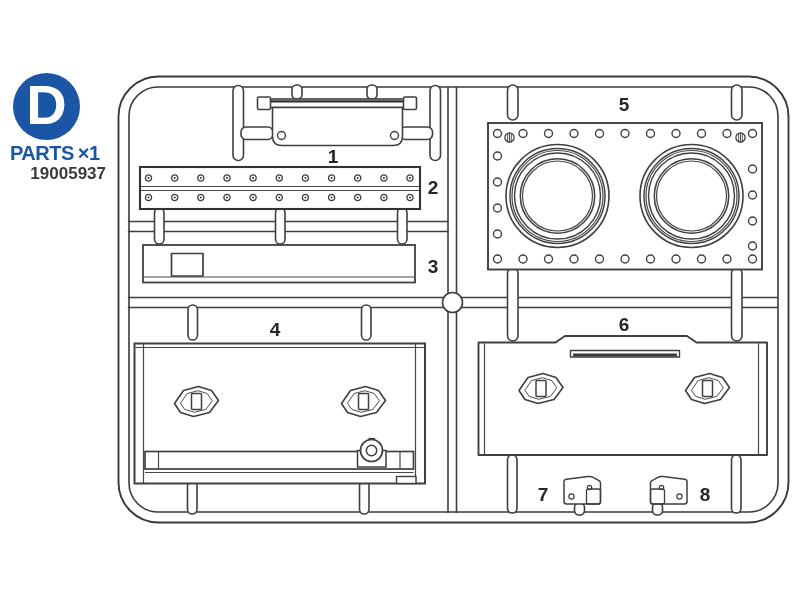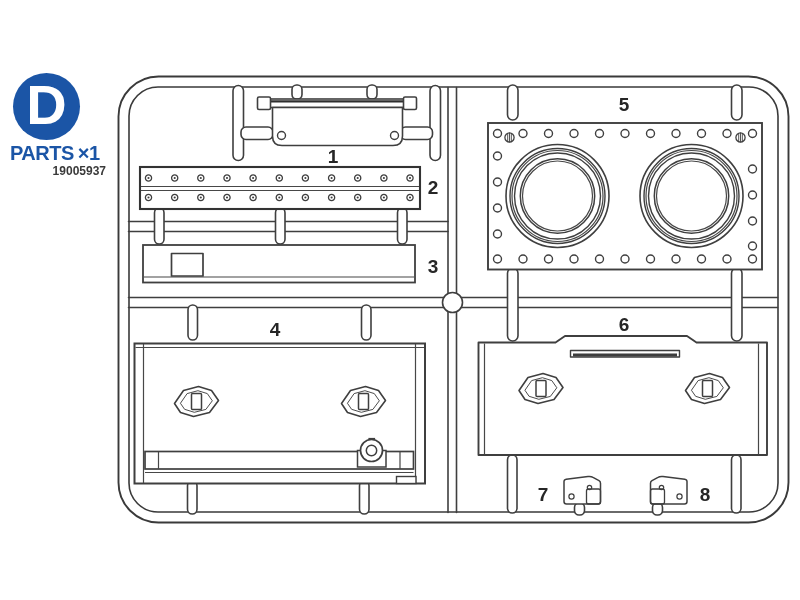--- a/index.html
+++ b/index.html
@@ -5,21 +5,21 @@
   html,body{margin:0;padding:0;background:#fff;}
   #stage{position:relative;width:800px;height:600px;background:#ffffff;overflow:hidden;
          font-family:"Liberation Sans", sans-serif;}
   
   #logo{position:absolute;left:10px;top:73px;width:96px;}
   #logo .disc{width:67px;height:67px;margin-left:3px;border-radius:50%;
     background:#1b55a6;color:#ffffff;display:flex;align-items:center;justify-content:center;
     font-weight:bold;font-size:56px;line-height:1;padding-bottom:4px;box-sizing:border-box;}
   #logo .parts-line{margin-top:2px;color:#1b55a6;font-weight:bold;font-size:20px;
     letter-spacing:-0.5px;white-space:nowrap;display:flex;gap:4px;justify-content:flex-start;align-items:flex-end;}
-  #logo .item-number{margin-top:-1px;color:#3a3a3a;font-weight:bold;font-size:12px;
+  #logo .item-number{margin-top:-1px;color:#3a3a3a;font-weight:bold;font-size:17px;
     text-align:right;letter-spacing:0px;}
   
   .s  {stroke:#3f3f3f;stroke-width:1.6;fill:none;stroke-linecap:round;stroke-linejoin:round;}
   .sf {stroke:#3f3f3f;stroke-width:1.6;fill:#ffffff;stroke-linejoin:round;}
   .sfr{stroke:#3f3f3f;stroke-width:1.6;fill:#ffffff;}
   .fr {stroke:#3a3a3a;stroke-width:1.9;fill:none;}
   .tk {stroke:#2e2e2e;stroke-width:2.2;fill:none;}
   .tn {stroke:#474747;stroke-width:1.2;fill:none;}
   .plabel{font-family:"Liberation Sans",sans-serif;font-weight:bold;font-size:19px;
     fill:#262626;text-anchor:middle;}

